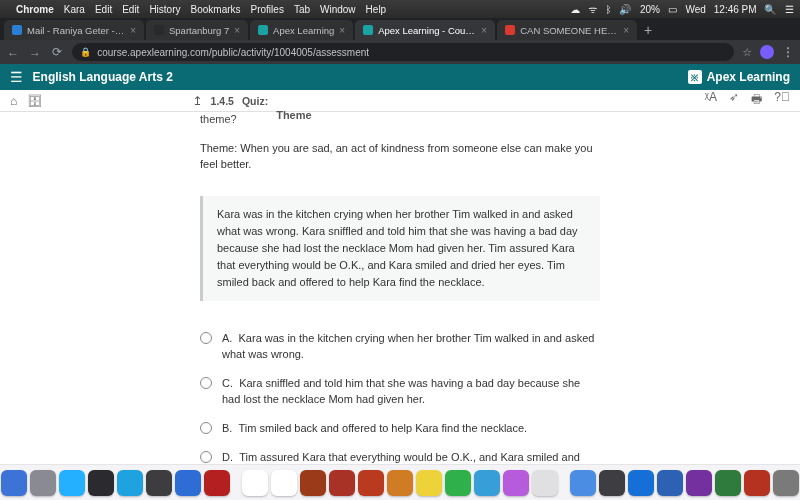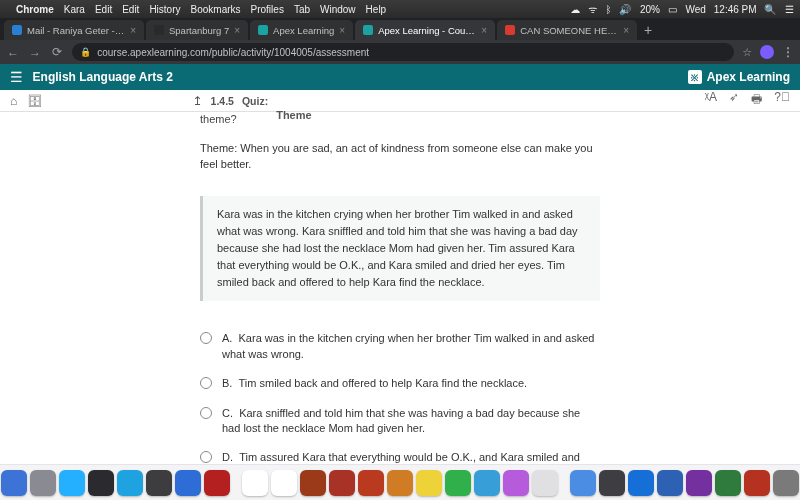--- a/index.html
+++ b/index.html
@@ -154,25 +154,25 @@
     <div class="qtrail">theme?</div>
     <p class="theme-p">Theme: When you are sad, an act of kindness from someone else can make you feel better.</p>
     <div class="passage">Kara was in the kitchen crying when her brother Tim walked in and asked what was wrong. Kara sniffled and told him that she was having a bad day because she had lost the necklace Mom had given her. Tim assured Kara that everything would be O.K., and Kara smiled and dried her eyes. Tim smiled back and offered to help Kara find the necklace.</div>
     <div id="choices">
         <div class="choice">
           <span class="radio"></span>
           <div class="txt"><span>A.&nbsp;&nbsp;</span><span>Kara was in the kitchen crying when her brother Tim walked in and asked what was wrong.</span></div>
         </div>
         <div class="choice">
           <span class="radio"></span>
+          <div class="txt"><span>C.&nbsp;&nbsp;</span><span>Kara sniffled and told him that she was having a bad day because she had lost the necklace Mom had given her.</span></div>
+        </div>
+        <div class="choice">
+          <span class="radio"></span>
           <div class="txt"><span>B.&nbsp;&nbsp;</span><span>Tim smiled back and offered to help Kara find the necklace.</span></div>
-        </div>
-        <div class="choice">
-          <span class="radio"></span>
-          <div class="txt"><span>C.&nbsp;&nbsp;</span><span>Kara sniffled and told him that she was having a bad day because she had lost the necklace Mom had given her.</span></div>
         </div>
         <div class="choice">
           <span class="radio"></span>
           <div class="txt"><span>D.&nbsp;&nbsp;</span><span>Tim assured Kara that everything would be O.K., and Kara smiled and dried her eyes.</span></div>
         </div>
       </div>
 
   </div>
 </div>
 

